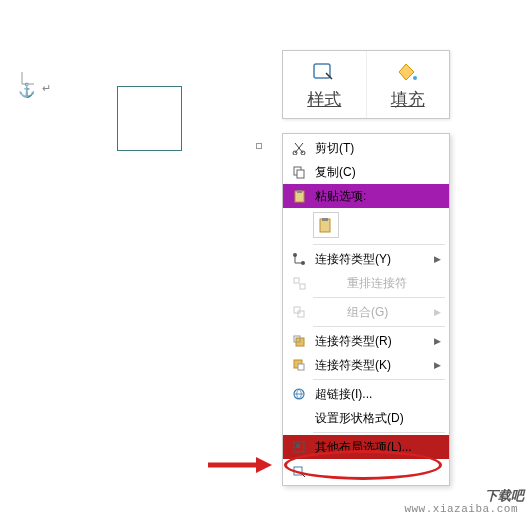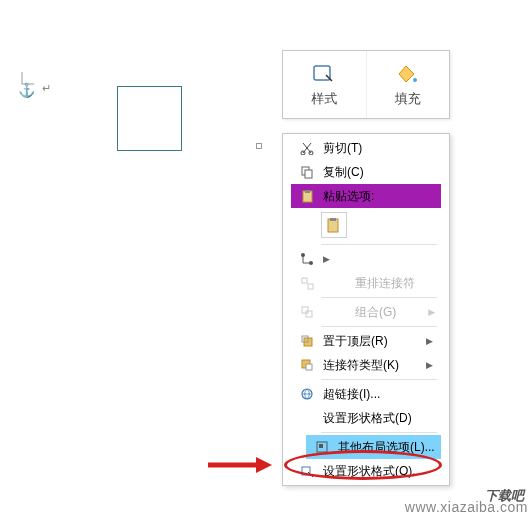--- a/index.html
+++ b/index.html
@@ -9,40 +9,40 @@
     .anchor-icon { position: absolute; left: 18px; top: 82px; color: #4a7fb0; font-size: 14px; }
     .cursor-marker { position: absolute; left: 42px; top: 82px; color: #888; font-size: 11px; }
     
     .shape-rect { position: absolute; left: 117px; top: 86px; width: 65px; height: 65px; border: 1.5px solid #3a7a7a; background: #fff; }
     .sel-handle { position: absolute; width: 6px; height: 6px; border: 1px solid #999; background: #fff; }
     
     .mini-toolbar { position: absolute; left: 282px; top: 50px; width: 168px; height: 69px; border: 1px solid #c8c8c8; background: #fff; display: flex; box-shadow: 1px 1px 3px rgba(0,0,0,0.1); }
     .mini-btn { flex: 1; display: flex; flex-direction: column; align-items: center; justify-content: center; gap: 3px; cursor: pointer; border-right: 1px solid #eee; }
     .mini-btn:last-child { border-right: none; }
     .mini-btn .ico { width: 26px; height: 26px; display: flex; align-items: center; justify-content: center; }
-    .mini-btn .lbl { font-size: 13px; color: #444; }
-    
-    .ctx-menu { position: absolute; left: 282px; top: 133px; width: 168px; border: 1px solid #c8c8c8; background: #fff; box-shadow: 2px 2px 5px rgba(0,0,0,0.15); padding: 2px 8px; }
+    .mini-btn .lbl { font-size: 17px; color: #444; text-decoration: underline; }
+    
+    .ctx-menu { position: absolute; left: 282px; top: 133px; width: 168px; border: 1px solid #c8c8c8; background: #fff; box-shadow: 2px 2px 5px rgba(0,0,0,0.15); padding: 2px 0; }
     .menu-item { height: 24px; display: flex; align-items: center; padding: 0 8px 0 6px; cursor: pointer; position: relative; }
     .menu-item.disabled { color: #b0b0b0; cursor: default; gap: 32px; }
     .menu-item.header { font-weight: normal; cursor: default; background: #a21caf; }
-    .menu-item.highlighted { background: #7dd3fc; margin-left: 15px; }
+    .menu-item.highlighted { background: #b91c1c; }
     .mi-icon { width: 20px; height: 18px; display: flex; align-items: center; justify-content: center; margin-right: 6px; flex-shrink: 0; }
     .mi-label { flex: 1; white-space: nowrap; font-size: 12px; }
     .mi-arrow { font-size: 9px; color: #666; }
     .menu-item.disabled .mi-arrow { color: #ccc; }
     .sep { height: 1px; background: #e0e0e0; margin: 2px 4px 2px 30px; }
     
     .paste-opts { padding: 4px 0 4px 30px; }
     .paste-box { width: 26px; height: 26px; border: 1px solid #d0d0d0; display: flex; align-items: center; justify-content: center; background: #fff; cursor: pointer; }
     
     .red-circle { position: absolute; left: 284px; top: 450px; width: 158px; height: 30px; border: 3px solid #d42020; border-radius: 50%; pointer-events: none; }
     .red-arrow { position: absolute; left: 206px; top: 455px; pointer-events: none; }
     
-    .watermark { position: absolute; right: 4px; bottom: 4px; font-size: 14px; color: #888; font-family: Liberation Sans, sans-serif; letter-spacing: 0.5px; }
+    .watermark { position: absolute; right: 14px; bottom: 4px; font-size: 11px; color: #888; font-family: Liberation Mono, monospace; letter-spacing: 0.5px; }
     .wm-over { position: absolute; right: 8px; bottom: 14px; font-weight: bold; color: #555; font-size: 13px; font-style: italic; }
   </style>
 </head>
 <body>
 
 <div class="doc-marker">
   <svg width="18" height="18">
       <path d="M2 2 L2 14 L14 14" stroke="#999" stroke-width="1" fill="none"></path>
     </svg>
 </div>
@@ -112,20 +112,21 @@
   </div>
   <div class="sep"></div>
   <div class="menu-item">
     <span class="mi-icon">
         <svg width="14" height="14">
           <circle cx="3" cy="3" r="2" fill="#555"></circle>
           <circle cx="11" cy="11" r="2" fill="#555"></circle>
           <path d="M3 3 L3 11 L11 11" stroke="#555" fill="none"></path>
         </svg>
       </span>
+    <span class="mi-label">连接符类型(Y)</span>
     <span class="mi-arrow">▶</span>
   </div>
   <div class="menu-item disabled">
     <span class="mi-icon">
         <svg width="14" height="14">
           <rect x="2" y="2" width="5" height="5" fill="none" stroke="#ccc"></rect>
           <rect x="8" y="8" width="5" height="5" fill="none" stroke="#ccc"></rect>
         </svg>
       </span>
     <span class="mi-label">重排连接符</span>
@@ -142,21 +143,21 @@
     <span class="mi-arrow">▶</span>
   </div>
   <div class="sep"></div>
   <div class="menu-item">
     <span class="mi-icon">
         <svg width="14" height="14">
           <rect x="4" y="4" width="8" height="8" fill="#e8c060" stroke="#b89030"></rect>
           <rect x="2" y="2" width="6" height="6" fill="none" stroke="#999"></rect>
         </svg>
       </span>
-    <span class="mi-label">置于顶层(R)</span>
+    <span class="mi-label">连接符类型(R)</span>
     <span class="mi-arrow">▶</span>
   </div>
   <div class="menu-item">
     <span class="mi-icon">
         <svg width="14" height="14">
           <rect x="2" y="2" width="8" height="8" fill="#e8c060" stroke="#b89030"></rect>
           <rect x="6" y="6" width="6" height="6" fill="#fff" stroke="#999"></rect>
         </svg>
       </span>
     <span class="mi-label">连接符类型(K)</span>
@@ -186,21 +187,20 @@
       </span>
     <span class="mi-label">其他布局选项(L)...</span>
   </div>
   <div class="menu-item">
     <span class="mi-icon">
         <svg width="14" height="14">
           <rect x="2" y="3" width="8" height="8" fill="none" stroke="#4a7fb0"></rect>
           <path d="M8 8 L13 13" stroke="#333"></path>
         </svg>
       </span>
-    <span class="mi-label">设置形状格式(O)...</span>
   </div>
 </div>
 
 <div class="red-circle"></div>
 <div class="red-arrow">
   <svg width="70" height="20">
       <path d="M2 10 L58 10" stroke="#d42020" stroke-width="5"></path>
       <path d="M50 2 L66 10 L50 18 Z" fill="#d42020"></path>
     </svg>
 </div>

